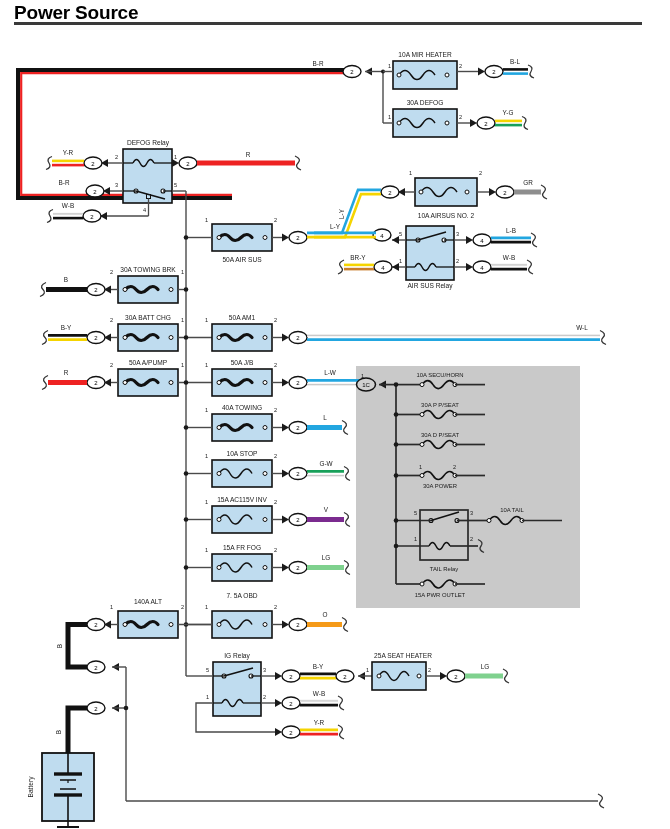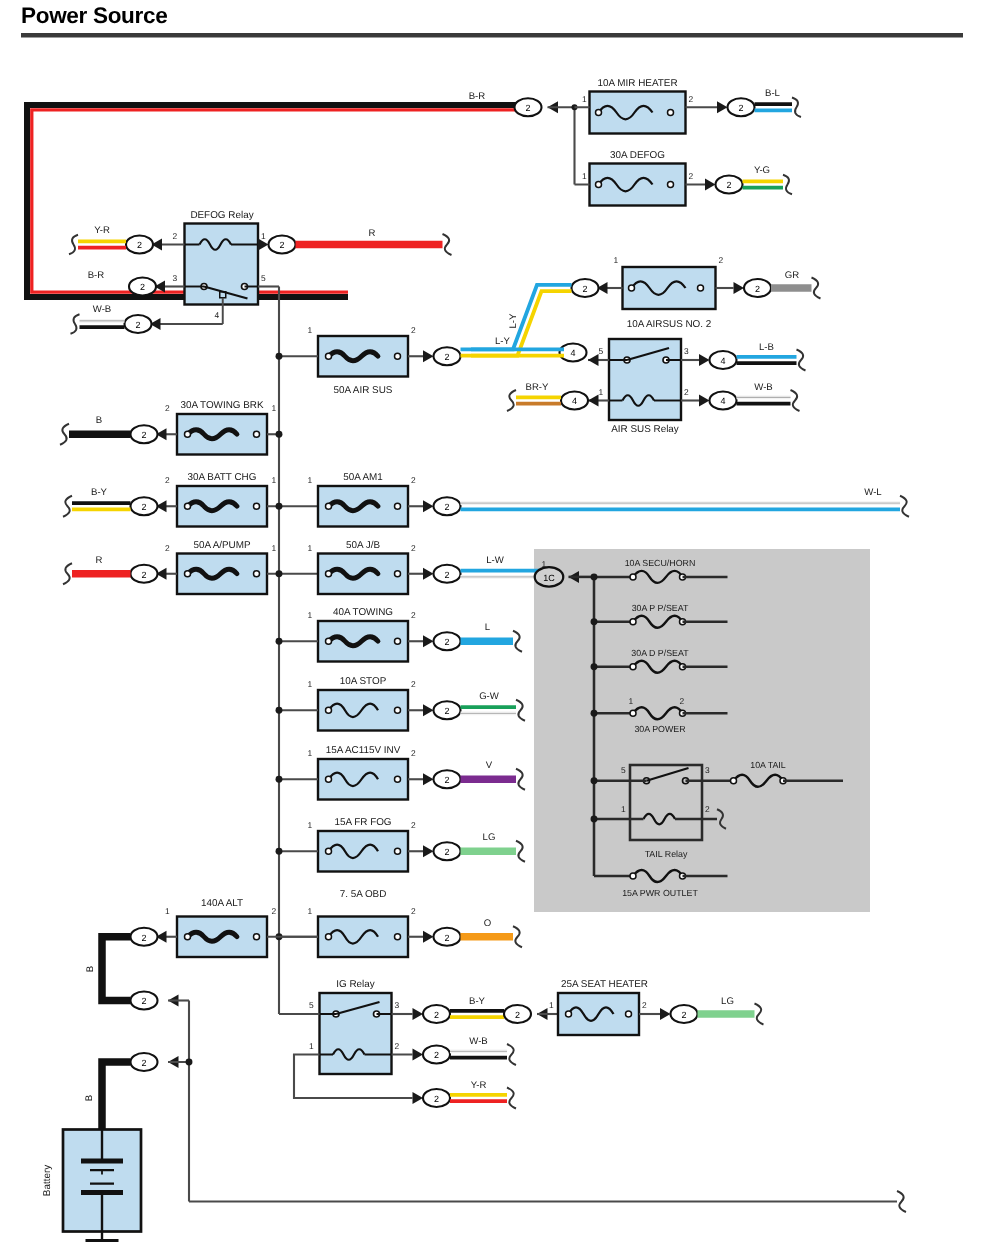--- a/index.html
+++ b/index.html
@@ -1,17 +1,17 @@
 <!DOCTYPE html>
 <html><head>
 <meta charset="utf-8">
 <style>
   html,body{margin:0;padding:0;background:#ffffff;}
   body{width:670px;height:829px;font-family:"Liberation Sans",sans-serif;color:#000;overflow:hidden;position:relative;}
-  #page-title{position:absolute;left:14px;top:2px;font-size:15px;font-weight:bold;letter-spacing:-0.2px;}
+  #page-title{position:absolute;left:14px;top:2px;font-size:19px;font-weight:bold;letter-spacing:-0.2px;}
   #title-rule{position:absolute;left:14px;top:22px;width:628px;height:3px;background:#3a3a3a;}
   #canvas{position:absolute;left:0;top:26px;width:670px;height:803px;}
   svg{display:block;}
   .lbl{font-family:"Liberation Sans",sans-serif;font-size:6.6px;fill:#1a1a1a;}
   .lbl-s{font-family:"Liberation Sans",sans-serif;font-size:5.9px;fill:#1a1a1a;}
   .pin{font-family:"Liberation Sans",sans-serif;font-size:5.6px;fill:#1a1a1a;}
   .wlbl{font-family:"Liberation Sans",sans-serif;font-size:6.4px;fill:#1a1a1a;}
   .cnum{font-family:"Liberation Sans",sans-serif;font-size:6px;fill:#000;}
 </style>
 </head>

